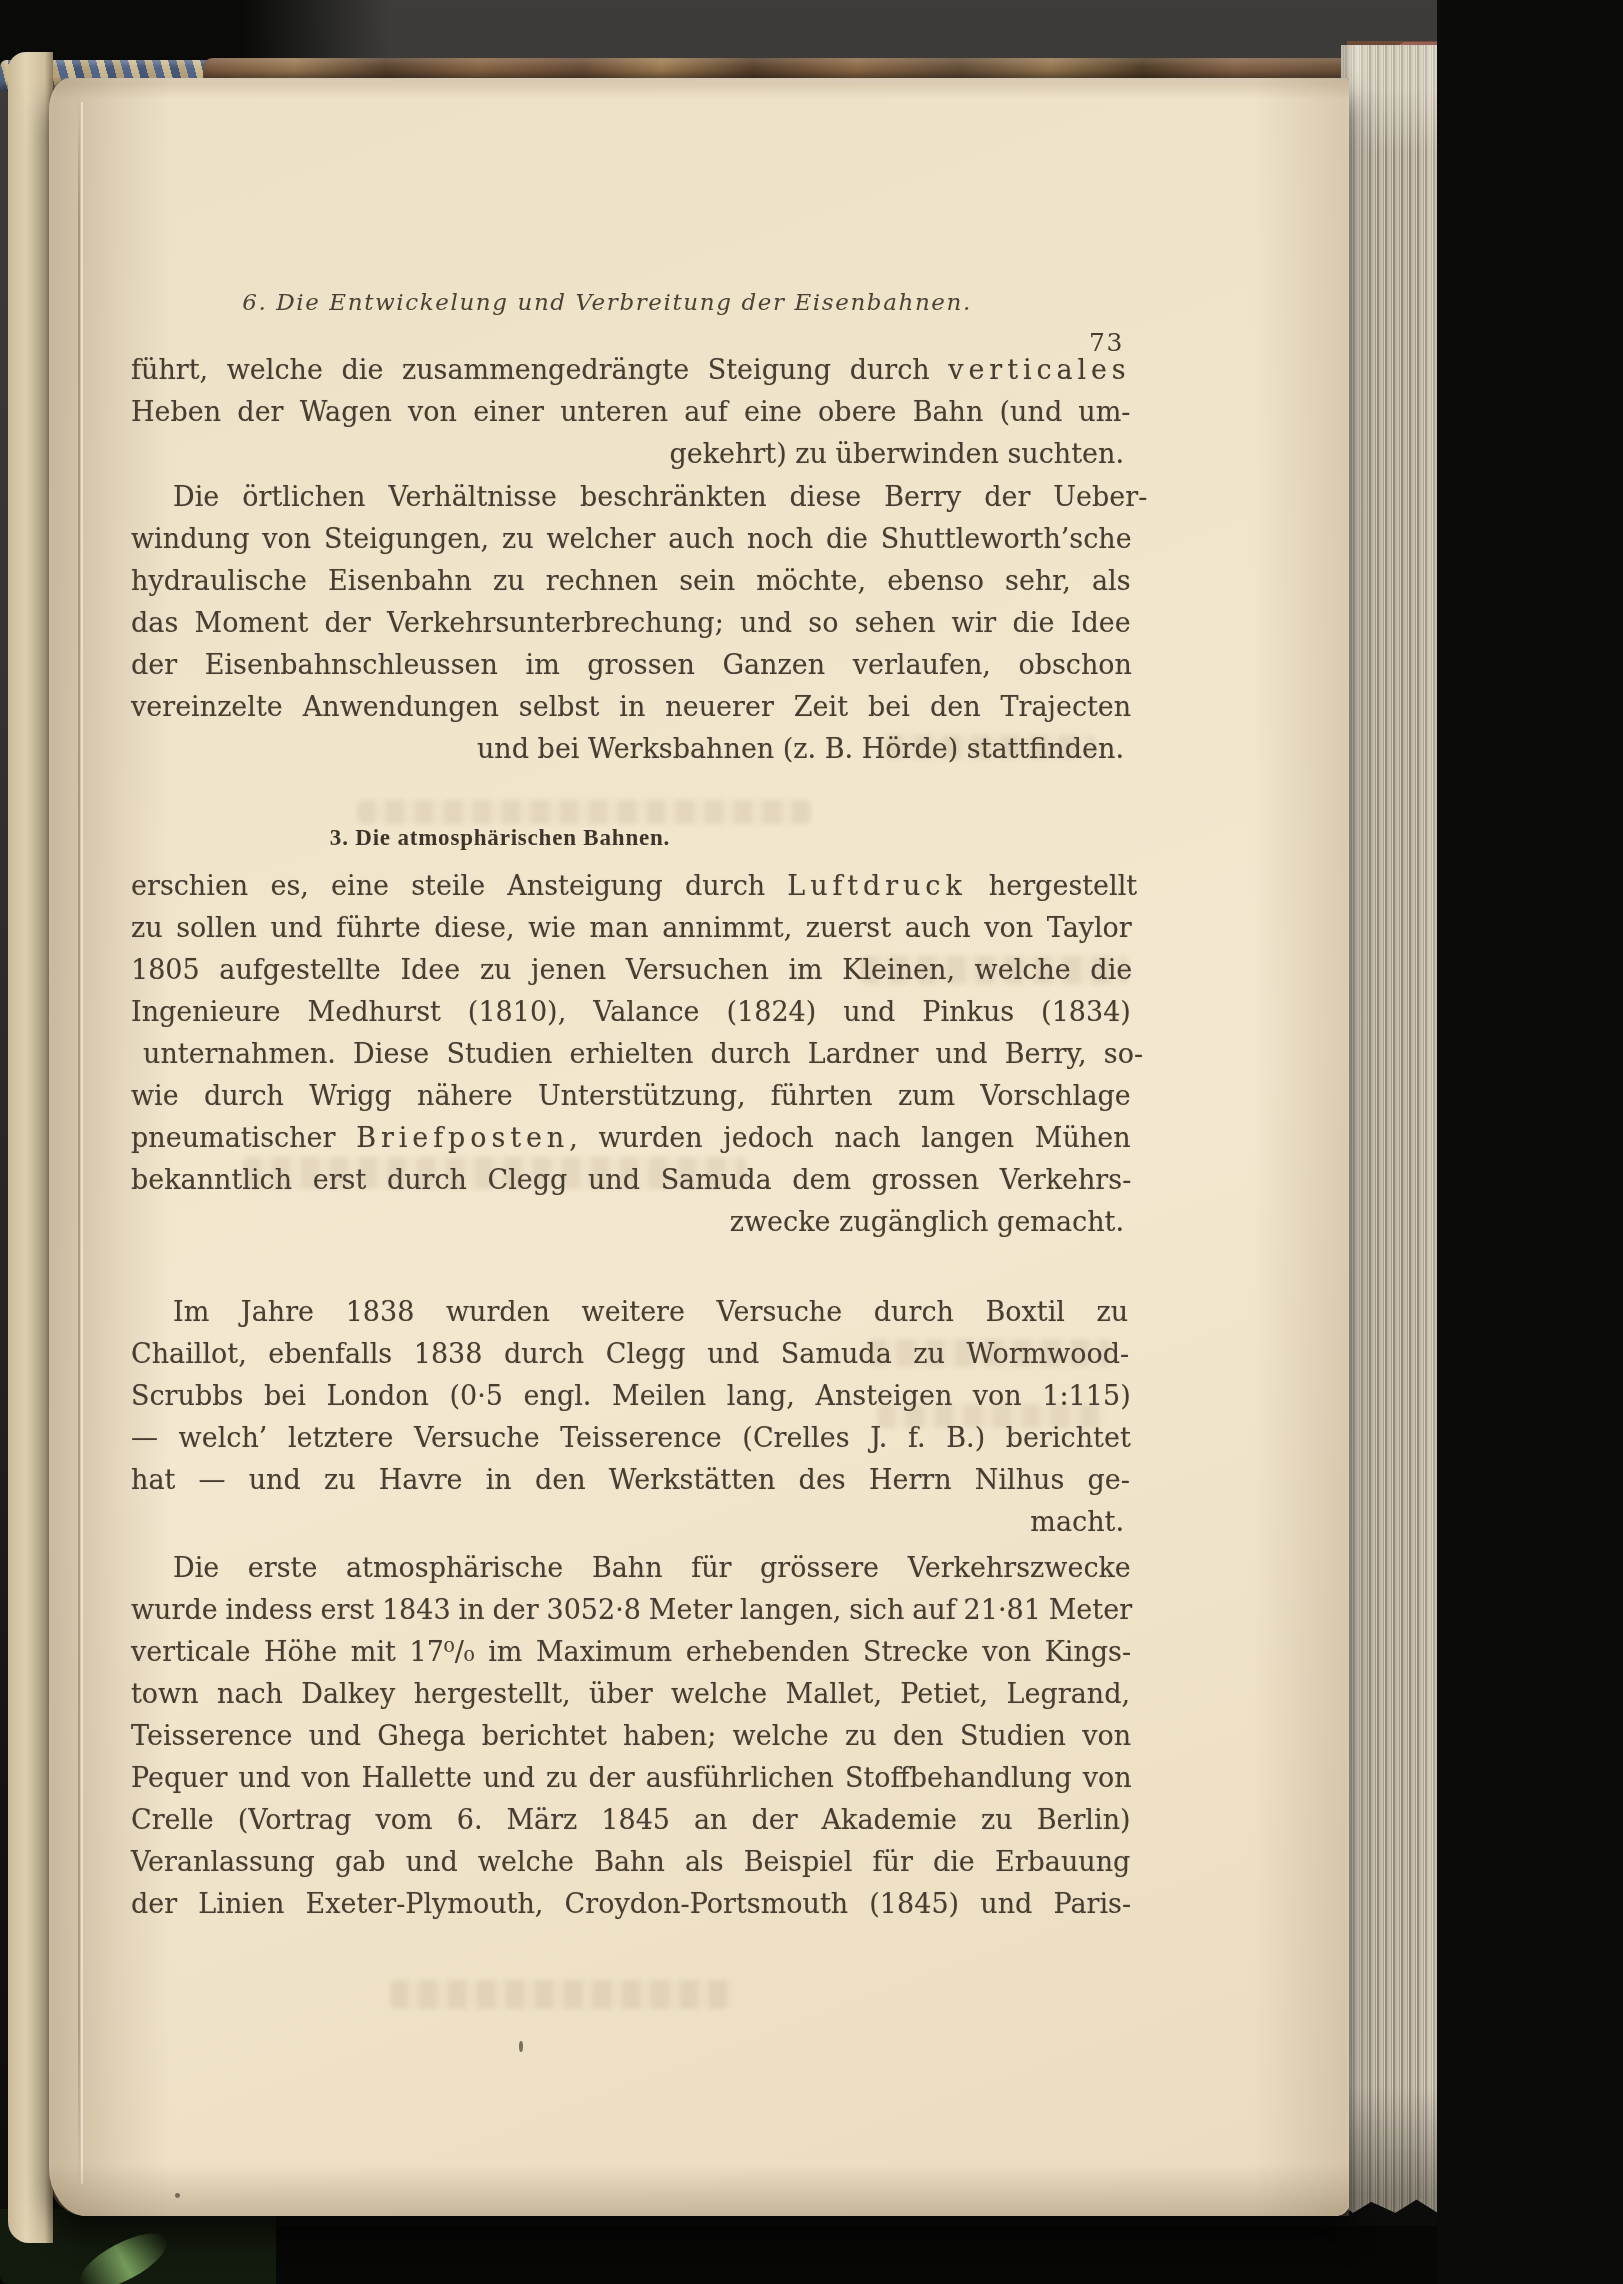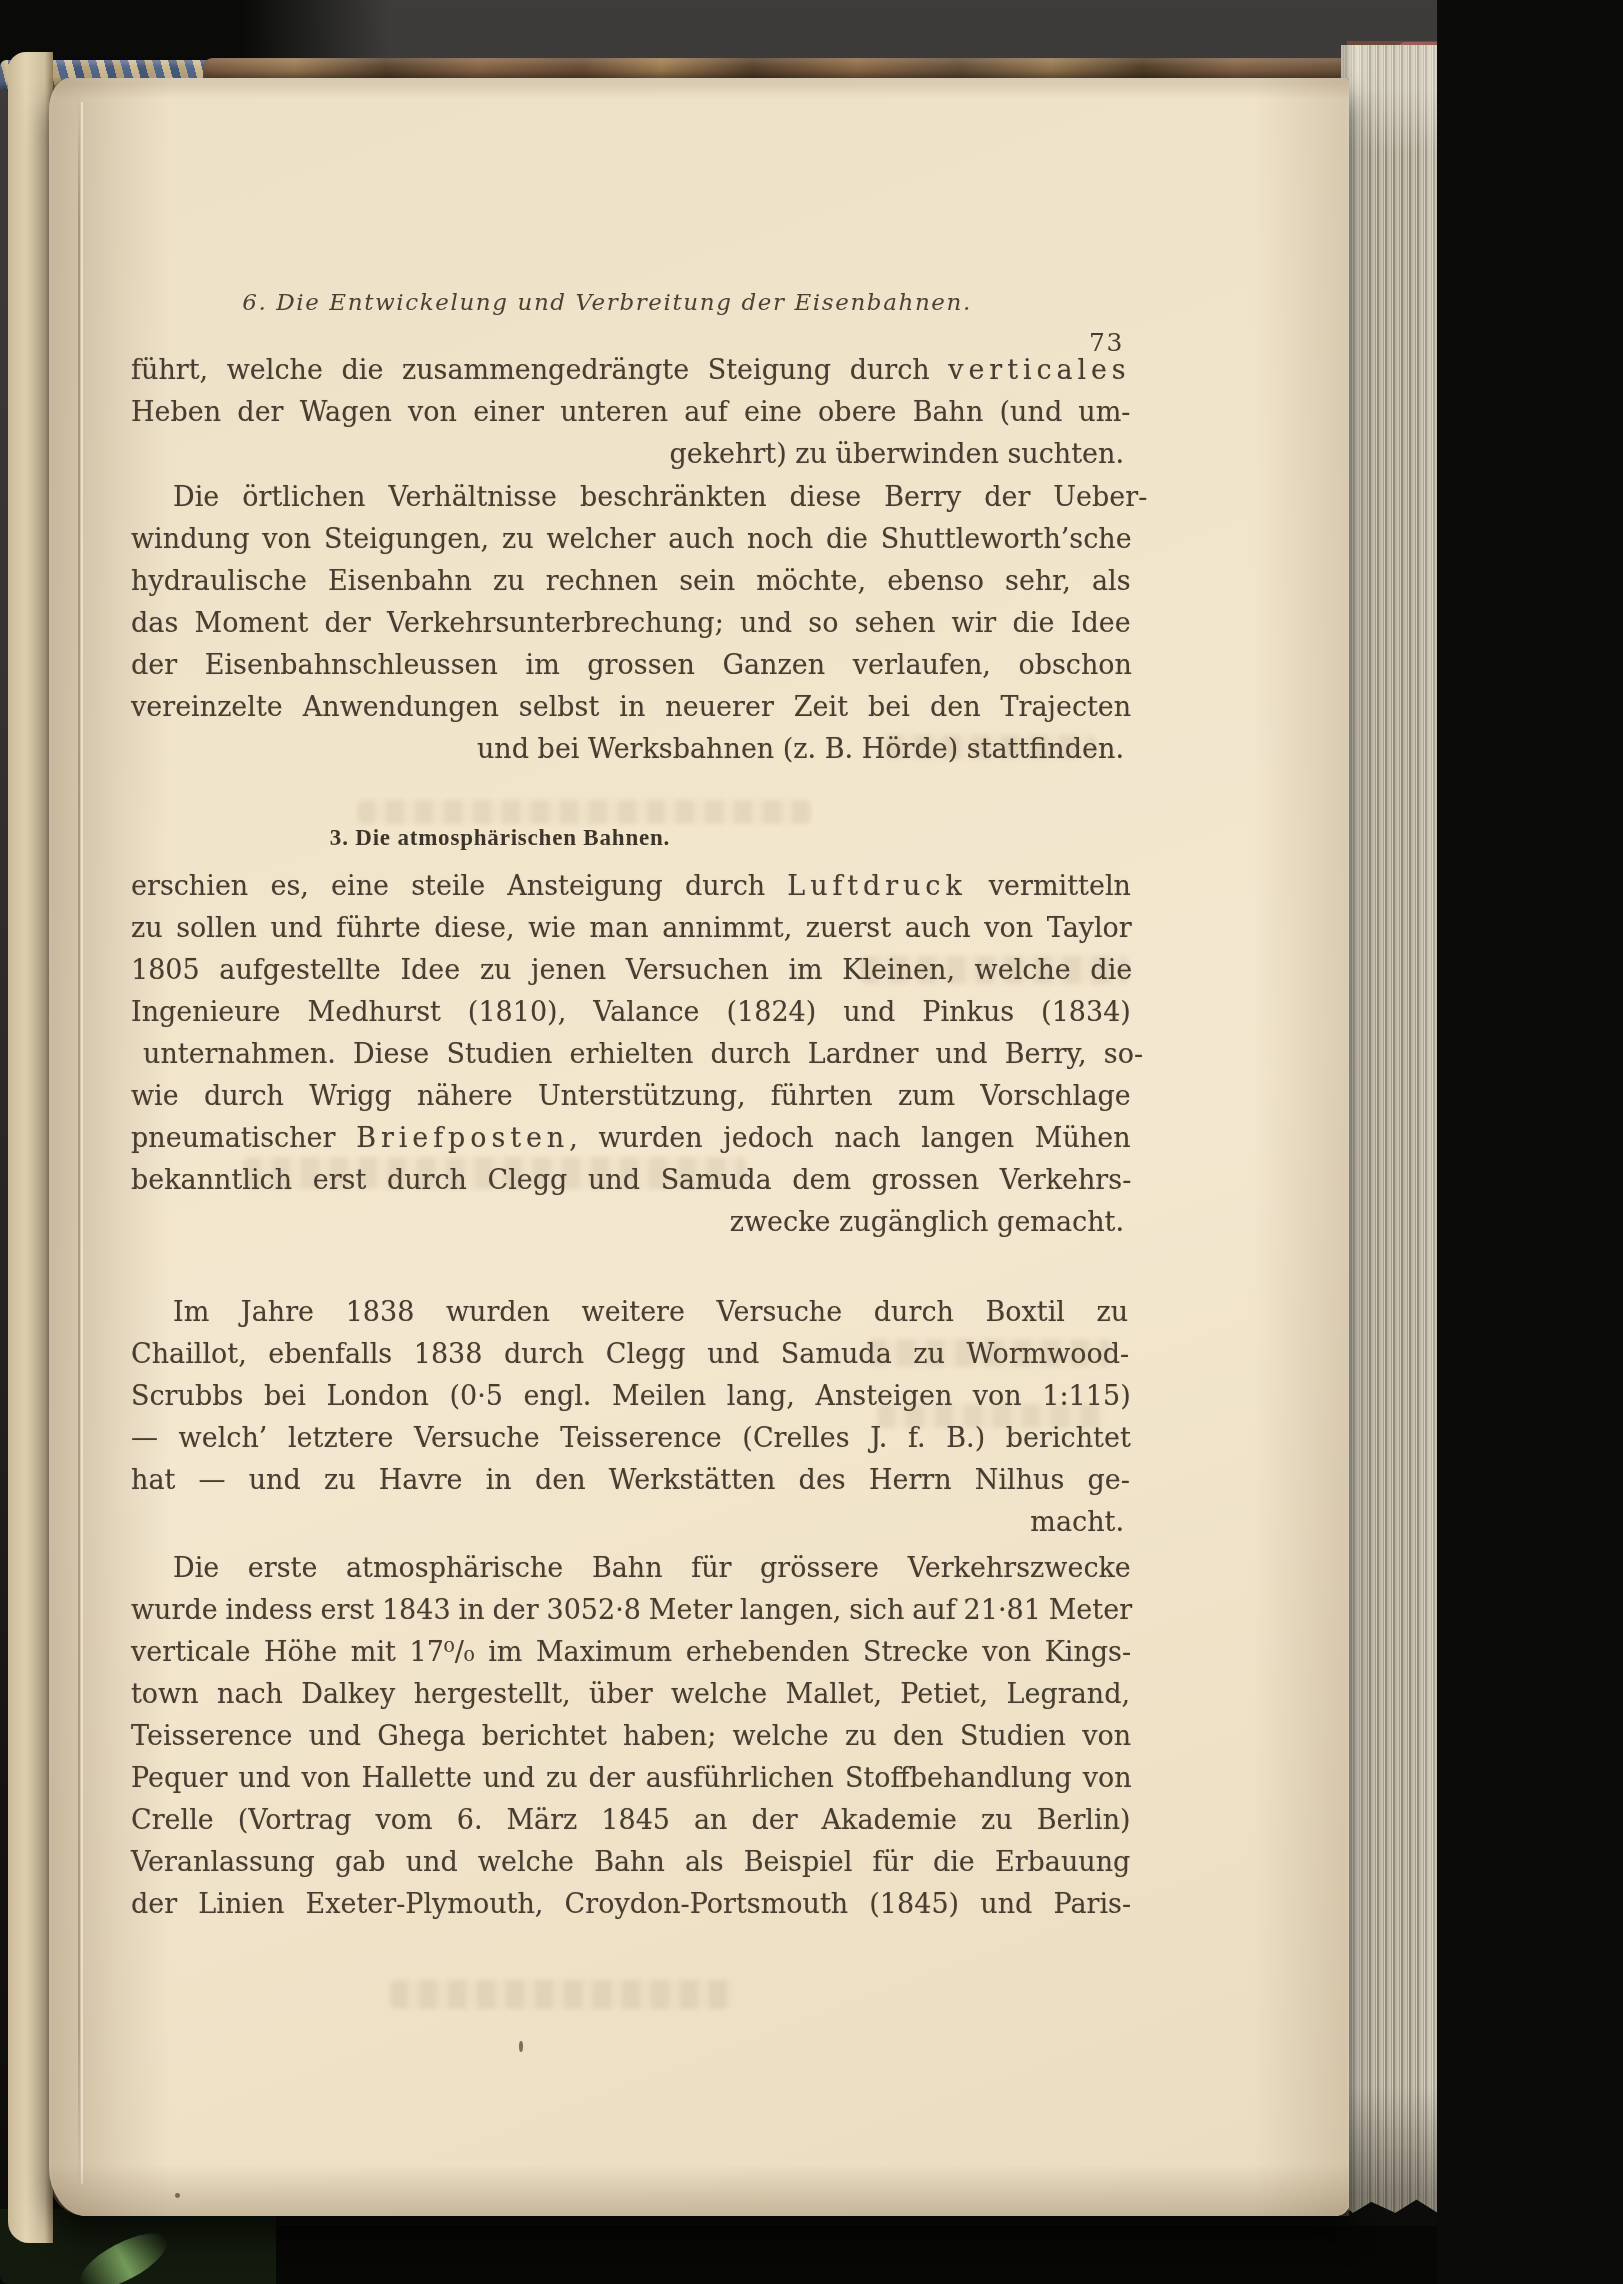--- a/index.html
+++ b/index.html
@@ -154,21 +154,21 @@
         <div class="line indent" style="word-spacing: 14.4px;"><span class="m"><span>Die örtlichen Verhältnisse beschränkten diese Berry der Ueber-</span></span></div>
         <div class="line" style="word-spacing: 4.2px;"><span class="m"><span>windung von Steigungen, zu welcher auch noch die Shuttleworth’sche</span></span></div>
         <div class="line" style="word-spacing: 12.6px;"><span class="m"><span>hydraulische Eisenbahn zu rechnen sein möchte, ebenso sehr, als</span></span></div>
         <div class="line" style="word-spacing: 7.7px;"><span class="m"><span>das Moment der Verkehrsunterbrechung; und so sehen wir die Idee</span></span></div>
         <div class="line" style="word-spacing: 19px;"><span class="m"><span>der Eisenbahnschleussen im grossen Ganzen verlaufen, obschon</span></span></div>
         <div class="line" style="word-spacing: 11.4px;"><span class="m"><span>vereinzelte Anwendungen selbst in neuerer Zeit bei den Trajecten</span></span></div>
         <div class="line"><span class="m"><span>und bei Werksbahnen (z. B. Hörde) stattfinden.</span></span></div>
       </div>
       <div class="heading" style="top: 817px;">3. Die atmosphärischen Bahnen.</div>
       <div class="para" style="top: 865px;">
-        <div class="line" style="word-spacing: 13.6px;"><span class="m"><span>erschien es, eine steile Ansteigung durch </span><span class="ls">Luftdruck</span><span> vermitteln</span></span></div>
+        <div class="line" style="word-spacing: 13.6px;"><span class="m"><span>erschien es, eine steile Ansteigung durch </span><span class="ls">Luftdruck</span><span> hergestellt</span></span></div>
         <div class="line" style="word-spacing: 5px;"><span class="m"><span>zu sollen und führte diese, wie man annimmt, zuerst auch von Taylor</span></span></div>
         <div class="line" style="word-spacing: 11px;"><span class="m"><span>1805 aufgestellte Idee zu jenen Versuchen im Kleinen, welche die</span></span></div>
         <div class="line" style="word-spacing: 18.4px;"><span class="m"><span>Ingenieure Medhurst (1810), Valance (1824) und Pinkus (1834)</span></span></div>
         <div class="line" style="word-spacing: 8.6px; margin-left: 12px;"><span class="m"><span>unternahmen. Diese Studien erhielten durch Lardner und Berry, so-</span></span></div>
         <div class="line" style="word-spacing: 16.6px;"><span class="m"><span>wie durch Wrigg nähere Unterstützung, führten zum Vorschlage</span></span></div>
         <div class="line" style="word-spacing: 12.2px;"><span class="m"><span>pneumatischer </span><span class="ls">Briefposten</span><span>, wurden jedoch nach langen Mühen</span></span></div>
         <div class="line" style="word-spacing: 12px;"><span class="m"><span>bekanntlich erst durch Clegg und Samuda dem grossen Verkehrs-</span></span></div>
         <div class="line"><span class="m"><span>zwecke zugänglich gemacht.</span></span></div>
       </div>
       <div class="para" style="top: 1291px;">

